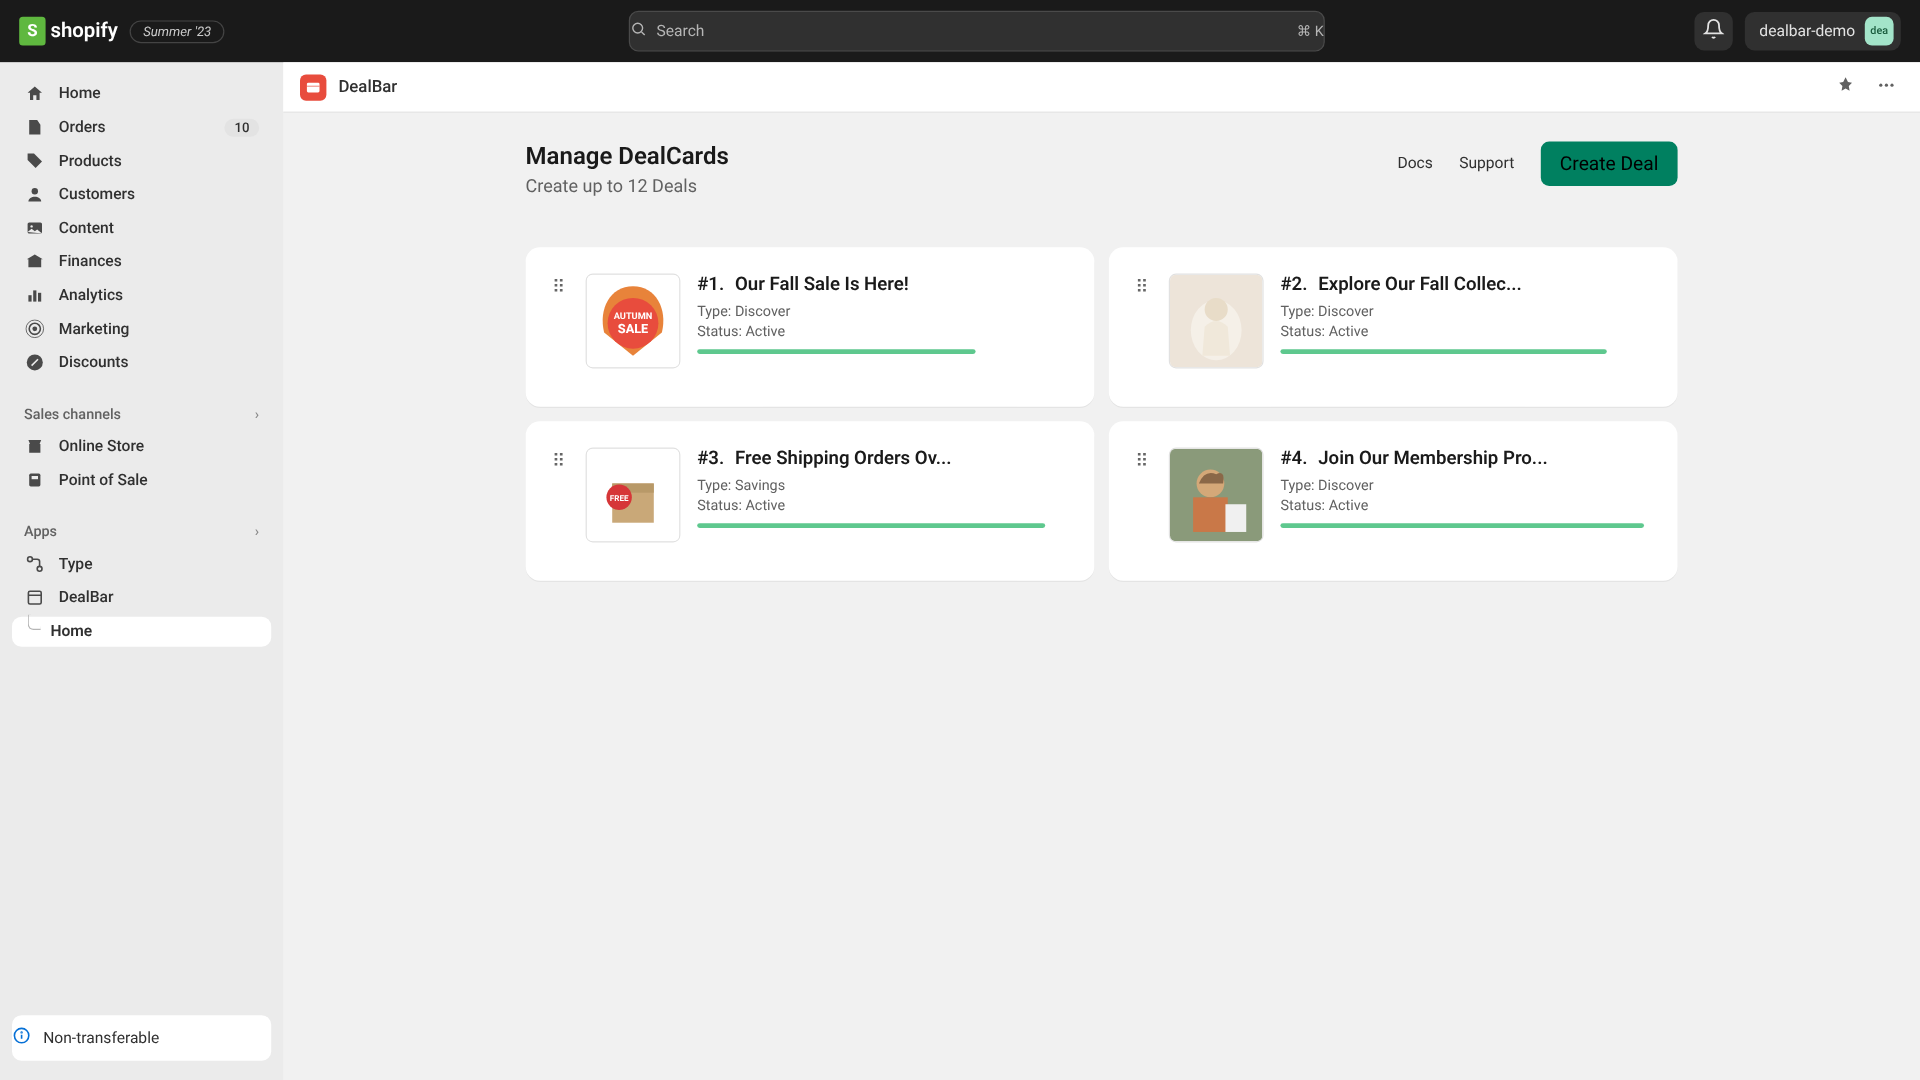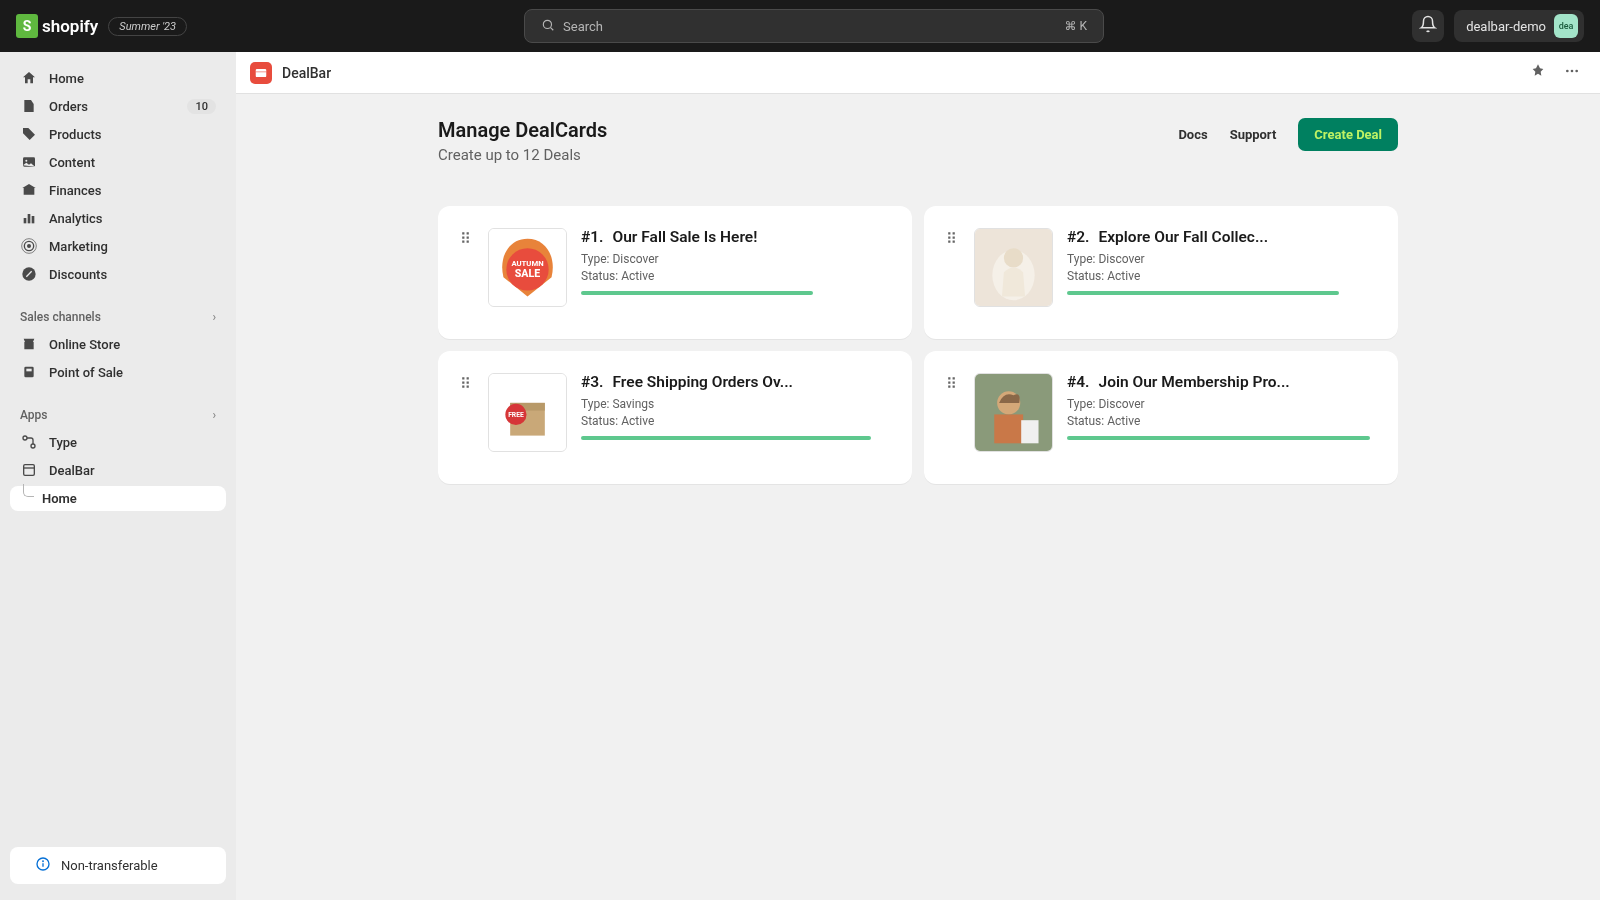--- a/index.html
+++ b/index.html
@@ -5,58 +5,58 @@
 * { margin: 0; padding: 0; box-sizing: border-box; font-family: -apple-system, BlinkMacSystemFont, "Segoe UI", Roboto, sans-serif; }
 body { background: #f1f1f1; width: 1600px; height: 900px; overflow: hidden; }
 
 
 .topbar { background: #1a1a1a; height: 52px; display: flex; align-items: center; padding: 0 16px; gap: 16px; }
 .logo-group { display: flex; align-items: center; gap: 10px; min-width: 200px; }
 .shopify-logo { display: flex; align-items: center; gap: 4px; color: #fff; font-weight: 600; font-size: 17px; }
 .shopify-bag { width: 22px; height: 24px; background: #5fb83f; border-radius: 3px; display: flex; align-items: center; justify-content: center; color: #fff; font-weight: 700; font-size: 14px; }
 .summer-badge { border: 1px solid #444; border-radius: 12px; padding: 2px 10px; font-size: 11px; color: #ccc; font-style: italic; }
 .search-wrap { flex: 1; display: flex; justify-content: center; }
-.search-box { width: 580px; height: 34px; background: #303030; border: 1px solid #4a4a4a; border-radius: 8px; display: flex; align-items: center; padding: 0 16px; color: #b5b5b5; font-size: 13px; gap: 8px; }
+.search-box { width: 580px; height: 34px; background: #303030; border: 1px solid #4a4a4a; border-radius: 8px; display: flex; align-items: center; padding: 0 0; color: #b5b5b5; font-size: 13px; gap: 8px; }
 .search-box .kbd { margin-left: auto; color: #b5b5b5; font-size: 12px; }
 .topbar-right { display: flex; align-items: center; gap: 10px; }
 .bell-btn { width: 32px; height: 32px; background: #303030; border-radius: 8px; display: flex; align-items: center; justify-content: center; color: #e3e3e3; cursor: pointer; }
 .store-pill { height: 32px; background: #303030; border-radius: 8px; display: flex; align-items: center; padding: 0 6px 0 12px; gap: 8px; color: #e3e3e3; font-size: 13px; cursor: pointer; }
 .avatar { width: 24px; height: 24px; background: #a3e4c9; border-radius: 6px; display: flex; align-items: center; justify-content: center; font-size: 9px; color: #1a5c3e; font-weight: 500; text-align: center; }
 
 
 .layout { display: flex; height: calc(900px - 52px); }
 
 
 .sidebar { width: 236px; background: #ebebeb; display: flex; flex-direction: column; padding: 12px 10px; }
 .nav-item { display: flex; align-items: center; gap: 11px; padding: 5px 10px; border-radius: 8px; font-size: 13px; color: #303030; cursor: pointer; font-weight: 500; }
 .nav-item.sub { padding-left: 32px; font-weight: 600; background: #fff; position: relative; margin-top: 2px; }
 .nav-item.sub::before { content: ""; position: absolute; left: 13px; top: -2px; width: 10px; height: 12px; border-left: 1.5px solid #b5b5b5; border-bottom: 1.5px solid #b5b5b5; border-bottom-left-radius: 5px; }
 .nav-item .badge { margin-left: auto; background: #e3e3e3; color: #303030; border-radius: 9px; padding: 1px 8px; font-size: 11px; font-weight: 500; }
 .nav-item .icon { width: 18px; height: 18px; display: flex; align-items: center; justify-content: center; color: #4a4a4a; }
 .section-head { display: flex; align-items: center; justify-content: space-between; padding: 6px 10px; font-size: 12px; color: #616161; font-weight: 500; margin-top: 16px; cursor: pointer; }
 .section-head .chev { color: #8a8a8a; }
 .spacer { flex: 1; }
-.bottom-tag { margin: 8px 0 4px; background: #fff; border-radius: 8px; padding: 9px 25px; display: flex; align-items: center; gap: 10px; font-size: 13px; color: #303030; cursor: pointer; }
+.bottom-tag { margin: 8px 0 4px; background: #fff; border-radius: 8px; padding: 9px 0; display: flex; align-items: center; gap: 10px; font-size: 13px; color: #303030; cursor: pointer; }
 .bottom-tag .info-icon { color: #0670d6; }
 
 
 .main { flex: 1; background: #f1f1f1; display: flex; flex-direction: column; }
 .app-header { height: 42px; background: #fff; border-bottom: 1px solid #e1e1e1; display: flex; align-items: center; padding: 0 14px; gap: 10px; }
 .app-icon { width: 22px; height: 22px; background: #e84c3d; border-radius: 5px; display: flex; align-items: center; justify-content: center; color: #fff; font-size: 11px; }
 .app-name { font-size: 14px; font-weight: 500; color: #303030; }
 .app-header-actions { margin-left: auto; display: flex; gap: 6px; }
 .icon-btn { width: 28px; height: 28px; border-radius: 6px; display: flex; align-items: center; justify-content: center; color: #616161; cursor: pointer; }
 
 .content { padding: 24px 40px; max-width: 1040px; margin: 0 auto; width: 100%; }
 .page-head { display: flex; align-items: flex-start; justify-content: space-between; margin-bottom: 42px; }
 .page-title h1 { font-size: 20px; font-weight: 600; color: #1a1a1a; }
 .page-title p { font-size: 15px; color: #616161; margin-top: 4px; }
 .head-actions { display: flex; align-items: center; gap: 22px; }
-.link-btn { font-size: 13px; color: #303030; cursor: pointer; font-weight: 700; }
-.primary-btn { background: #008060; color: #bef264; border: none; border-radius: 7px; padding: 9px 16px; font-size: 13px; font-weight: 700; cursor: pointer; }
+.link-btn { font-size: 13px; color: #303030; cursor: pointer; font-weight: 400; }
+.primary-btn { background: #008060; color: #000000; border: none; border-radius: 7px; padding: 9px 16px; font-size: 16px; font-weight: 400; cursor: pointer; }
 
 .cards-grid { display: grid; grid-template-columns: 1fr 1fr; gap: 12px; }
 .deal-card { background: #fff; border-radius: 12px; padding: 22px 22px 32px 22px; display: flex; gap: 14px; align-items: flex-start; box-shadow: 0 1px 0 rgba(0,0,0,0.05); cursor: pointer; }
 .drag-handle { width: 14px; color: #666; font-size: 15px; line-height: 1; padding-top: 4px; cursor: grab; letter-spacing: 1px; }
 .thumb { width: 79px; height: 79px; border: 1px solid #e1e1e1; border-radius: 6px; background: #fafafa; display: flex; align-items: center; justify-content: center; overflow: hidden; flex-shrink: 0; }
 .thumb svg { width: 100%; height: 100%; }
 .card-body { flex: 1; min-width: 0; }
 .card-title { font-size: 15.5px; font-weight: 600; color: #1a1a1a; margin-bottom: 5px; white-space: nowrap; overflow: hidden; text-overflow: ellipsis; }
 .card-title .num { margin-right: 9px; }
 .card-meta { font-size: 12px; color: #616161; line-height: 1.45; }
@@ -128,20 +128,29 @@
       <span class="icon">
           <svg width="16" height="16" viewBox="0 0 24 24" fill="currentColor">
             <path d="M3 3h8l10 10-8 8L3 11zM7 7h.01"></path>
           </svg>
         </span>
       <span>Products</span>
     </div>
     <div class="nav-item">
       <span class="icon">
           <svg width="16" height="16" viewBox="0 0 24 24" fill="currentColor">
+            <circle cx="12" cy="8" r="4"></circle>
+            <path d="M4 21c0-4 4-6 8-6s8 2 8 6"></path>
+          </svg>
+        </span>
+      <span>Customers</span>
+    </div>
+    <div class="nav-item">
+      <span class="icon">
+          <svg width="16" height="16" viewBox="0 0 24 24" fill="currentColor">
             <rect x="3" y="5" width="18" height="14" rx="2"></rect>
             <circle cx="8" cy="10" r="1.5" fill="#ebebeb"></circle>
             <path d="M3 17l5-4 4 3 3-2 6 5" fill="#ebebeb"></path>
           </svg>
         </span>
       <span>Content</span>
     </div>
     <div class="nav-item">
       <span class="icon">
           <svg width="16" height="16" viewBox="0 0 24 24" fill="currentColor">

